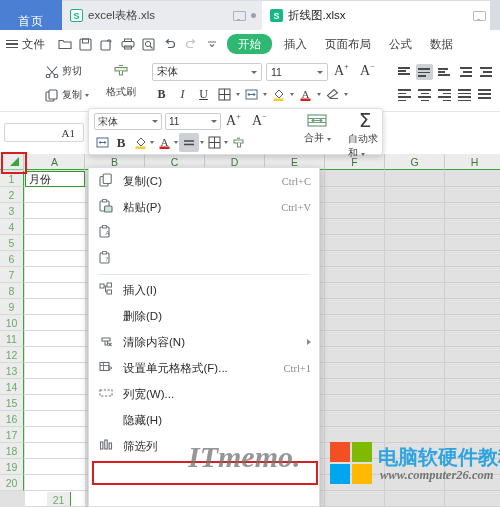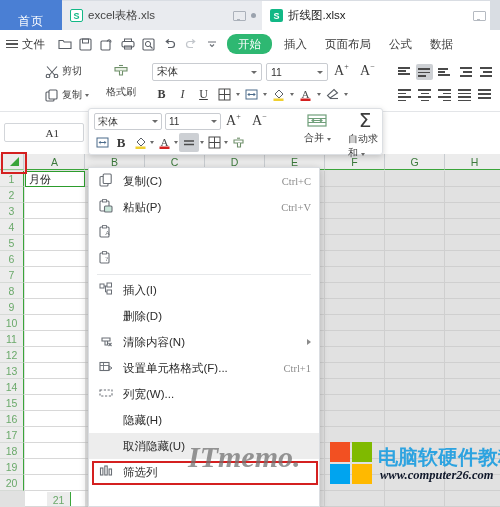--- a/index.html
+++ b/index.html
@@ -123,21 +123,21 @@
   .abtn.sel { background: #cdd0d4; border-radius: 2px; }
 
   
   .formulabar {
     position: absolute; left: 0; top: 112px; width: 500px; height: 42px; background: #fff;
   }
   .namebox {
     position: absolute; left: 4px; top: 11px; width: 80px; height: 19px;
     border: 1px solid #d3d6da; border-radius: 2px; background: #fff;
     display: flex; align-items: center; justify-content: flex-end;
-    padding-right: 24px; font-size: 11px; color: #333;
+    padding-right: 8px; font-size: 11px; color: #333;
     font-family: "Liberation Serif", serif;
   }
 
   
   .grid { position: absolute; left: 0; top: 154px; width: 500px; height: 353px; background: #e1e1e1; }
   .corner {
     position: absolute; left: 0; top: 0; width: 24px; height: 16px; background: #ececec;
     border-right: 1px solid #c9cdd1; border-bottom: 1px solid #8fc98f;
   }
   .corner::after {
@@ -230,21 +230,21 @@
   .wm-box { position: absolute; left: 330px; top: 442px; z-index: 46; }
   .wm-logo { position: absolute; left: 0px; top: 0px; width: 44px; height: 44px; }
   .wm-logo div { position: absolute; width: 20px; height: 20px; }
   .wm-text {
     position: absolute; left: 48px; top: 2px;
     font-size: 20px; font-weight: bold; color: #2da3e0; white-space: nowrap;
     font-family: "DejaVu Sans", sans-serif;
   }
   .wm-url {
     position: absolute; left: 50px; top: 26px;
-    font-size: 12.5px; font-weight: bold; color: #0f172a; white-space: nowrap;
+    font-size: 12.5px; font-weight: bold; color: #737373; white-space: nowrap;
     font-family: "Liberation Serif", serif; font-style: italic;
   }
 </style>
 </head>
 <body>
 
 <div id="app">
 
   <div class="tabbar">
     <div class="home-tab">
@@ -844,23 +844,20 @@
       </div>
       <div class="mi">
         <span class="ic"><svg width="14" height="14" viewBox="0 0 14 14">
             <rect x="1" y="4" width="12" height="6" fill="none" stroke="#6a6f76" stroke-width="1.1" stroke-dasharray="2.2 1.6"></rect>
           </svg></span>
         <span>列宽(W)...</span>
       </div>
       <div class="mi">
         <span>隐藏(H)</span>
       </div>
-      <div class="mi hl">
-        <span>取消隐藏(U)</span>
-      </div>
       <div class="mi-hl-box" style="top: 293px;"></div>
       <div class="mi">
         <span class="ic"><svg width="14" height="14" viewBox="0 0 14 14">
             <rect x="1.5" y="4" width="2.4" height="7" fill="none" stroke="#6a6f76" stroke-width="1.1"></rect>
             <rect x="5.8" y="2" width="2.4" height="9" fill="none" stroke="#6a6f76" stroke-width="1.1"></rect>
             <rect x="10.1" y="5" width="2.4" height="6" fill="none" stroke="#6a6f76" stroke-width="1.1"></rect>
           </svg></span>
         <span>筛选列</span>
       </div>
     </div>

